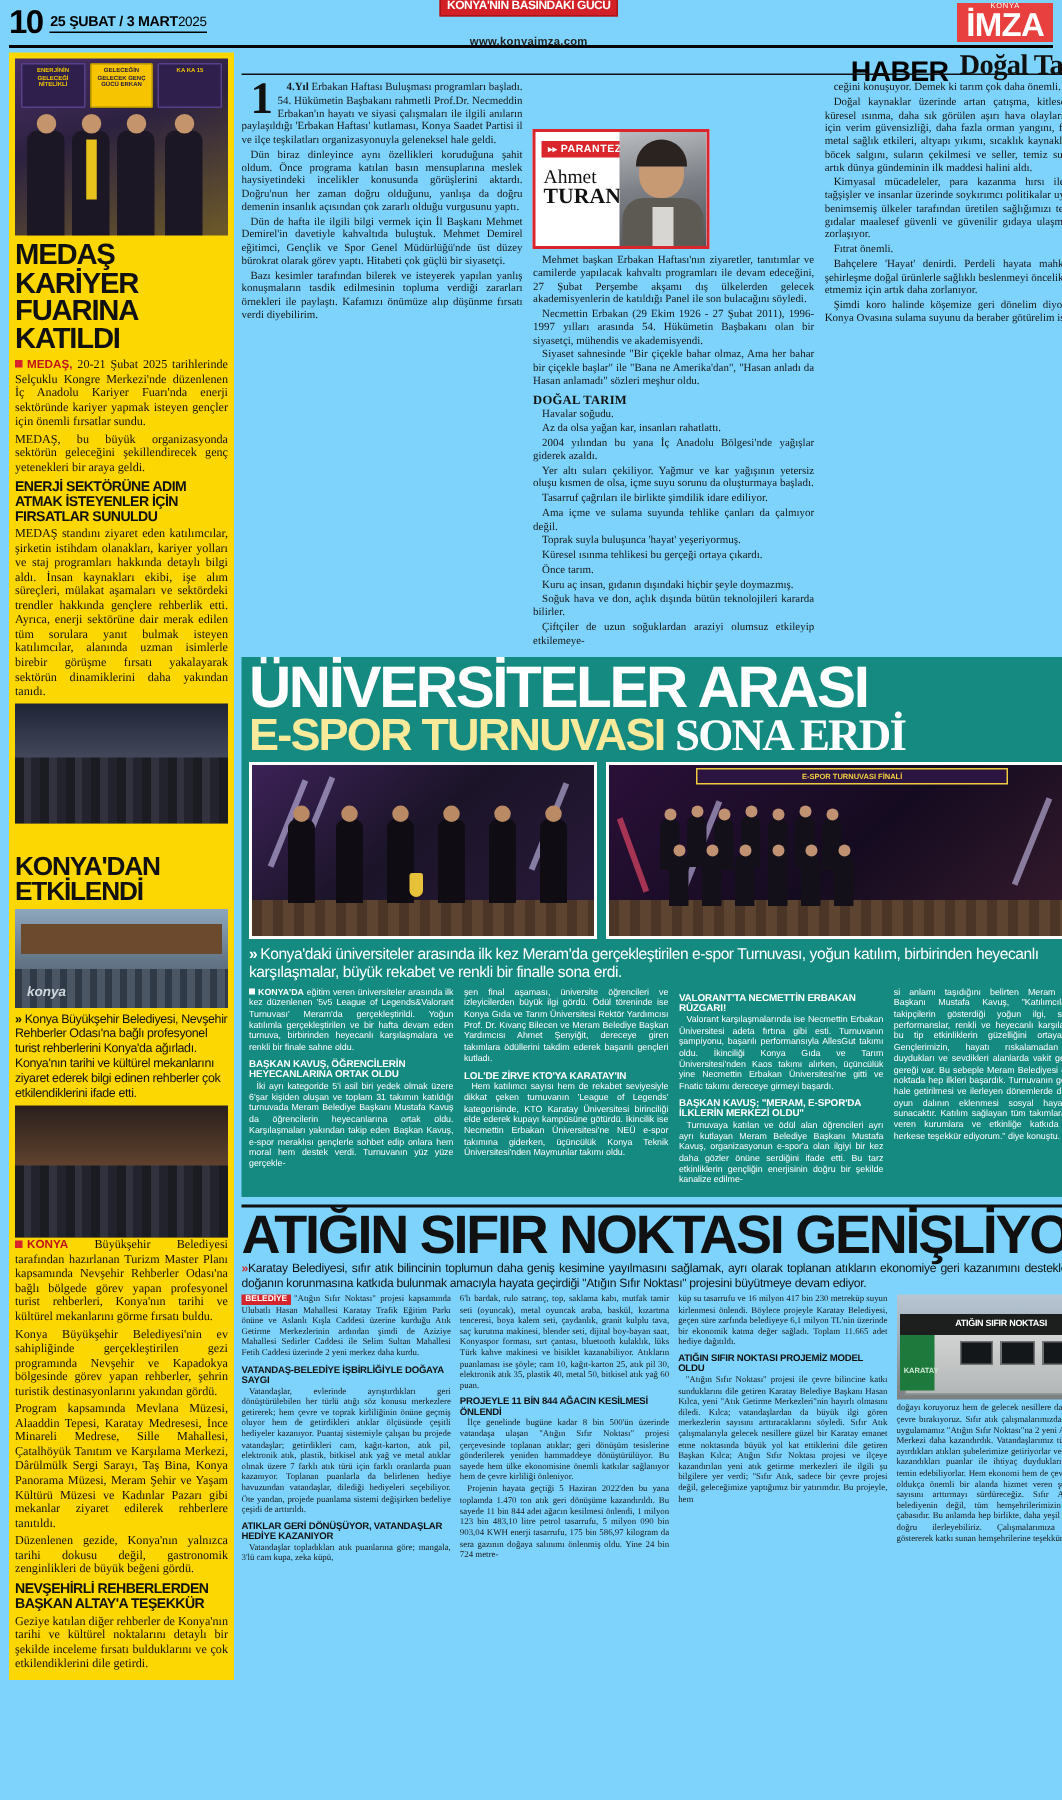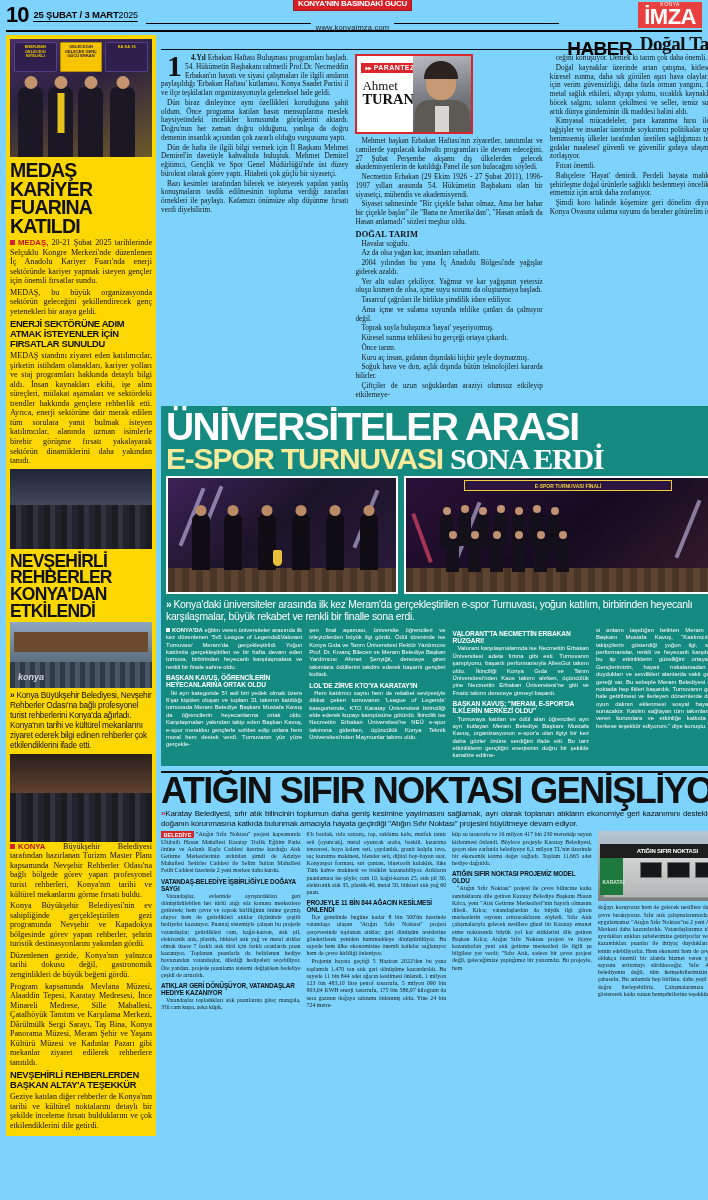--- a/index.html
+++ b/index.html
@@ -33,21 +33,21 @@
   .mast-center {
     flex: 1; display:flex; flex-direction: column; align-items:center; justify-content:center;
     position: relative; margin: 0 8px;
   }
   .slogan {
     background:#d32027; color:#fff; font-family:"Liberation Sans", sans-serif;
     font-weight:bold; font-size:8px; letter-spacing:-0.3px; padding:1px 4px;
     border:1px solid #a8161c; line-height:1.05;
   }
   .site-line {
-    display:flex; align-items:flex-start; width:100%; margin-top:12px;
+    display:flex; align-items:flex-end; width:100%; margin-top:12px;font-weight:bold;
   }
   .site-line .rule { flex:1; height:1px; background:#000; }
   .site-url {
     font-family:"Liberation Sans", sans-serif; font-size:7.5px; color:#222;
     padding: 0 5px; letter-spacing:0.2px;
   }
   .mast-right { display:flex; align-items:stretch; height:26px; }
   .haber {
     font-family:"Liberation Sans", sans-serif; font-weight:bold; font-size:19px;
     color:#000; letter-spacing:-0.5px; display:flex; align-items:center; padding-right:6px;margin-top:47px;
@@ -143,21 +143,21 @@
     font-size:30px; line-height:24px; padding-right:3px; color:#111;
   }
   .op-col p b.ld { font-weight:bold; }
   .op-sub {
     font-family:"Liberation Serif", serif; font-weight:bold; font-size:8.4px;
     color:#111; margin:3px 0 1px 0; letter-spacing:0.2px;
   }
   
   .author-card {
     width:118px; border:2px solid #d9252b; background:#fff; position:relative;
-    height:80px; margin-bottom:3px; overflow:hidden;
+    height:80px; margin-bottom:3px; overflow:hidden;margin-top:32px;
   }
   .parantez {
     background:#d9252b; color:#fff; font-family:"Liberation Sans",sans-serif;
     font-weight:bold; font-size:7px; letter-spacing:0.4px; padding:1.5px 4px;
     display:inline-block; margin:4px 0 0 4px;
   }
   .parantez .pb { font-size:6px; letter-spacing:0; }
   .auth-name {
     font-family:"Liberation Serif", serif; font-size:13px; color:#111;
     margin:5px 0 0 5px; line-height:1.0;
@@ -333,36 +333,36 @@
       <p class="rail-p"><span class="sq"></span><span class="lead">MEDAŞ,</span> <span>20-21 Şubat 2025 tarihlerinde Selçuklu Kongre Merkezi'nde düzenlenen İç Anadolu Kariyer Fuarı'nda enerji sektöründe kariyer yapmak isteyen gençler için önemli fırsatlar sundu.</span></p>
       <p class="rail-p">MEDAŞ, bu büyük organizasyonda sektörün geleceğini şekillendirecek genç yetenekleri bir araya geldi.</p>
       <div class="rail-sub">ENERJİ SEKTÖRÜNE ADIM ATMAK İSTEYENLER İÇİN FIRSATLAR SUNULDU</div>
       <p class="rail-p">MEDAŞ standını ziyaret eden katılımcılar, şirketin istihdam olanakları, kariyer yolları ve staj programları hakkında detaylı bilgi aldı. İnsan kaynakları ekibi, işe alım süreçleri, mülakat aşamaları ve sektördeki trendler hakkında gençlere rehberlik etti. Ayrıca, enerji sektörüne dair merak edilen tüm sorulara yanıt bulmak isteyen katılımcılar, alanında uzman isimlerle birebir görüşme fırsatı yakalayarak sektörün dinamiklerini daha yakından tanıdı.</p>
 
       <div class="photo p2">
         <div class="crowd"></div>
       </div>
 
       <div class="kicker-head small">
-        <span>NEVŞEHİRLİ REHBERLER</span><br>
+        <br>
         <span>KONYA'DAN ETKİLENDİ</span>
       </div>
       <div class="photo p3">
         <div class="roof"></div>
         <div class="ground"></div>
         <div class="logo-w">konya</div>
       </div>
       <p class="quote-p"><span class="chev">»</span> <span>Konya Büyükşehir Belediyesi, Nevşehir Rehberler Odası'na bağlı profesyonel turist rehberlerini Konya'da ağırladı. Konya'nın tarihi ve kültürel mekanlarını ziyaret ederek bilgi edinen rehberler çok etkilendiklerini ifade etti.</span></p>
       <div class="photo p4">
         <div class="crowd"></div>
       </div>
       <p class="rail-p"><span class="sq"></span><span class="lead">KONYA</span> <span>Büyükşehir Belediyesi tarafından hazırlanan Turizm Master Planı kapsamında Nevşehir Rehberler Odası'na bağlı bölgede görev yapan profesyonel turist rehberleri, Konya'nın tarihi ve kültürel mekanlarını görme fırsatı buldu.</span></p>
       <p class="rail-p">Konya Büyükşehir Belediyesi'nin ev sahipliğinde gerçekleştirilen gezi programında Nevşehir ve Kapadokya bölgesinde görev yapan rehberler, şehrin turistik destinasyonlarını yakından gördü.</p>
+      <p class="rail-p">Program kapsamında Mevlana Müzesi, Alaaddin Tepesi, Karatay Medresesi, İnce Minareli Medrese, Sille Mahallesi, Çatalhöyük Tanıtım ve Karşılama Merkezi, Dârülmülk Sergi Sarayı, Taş Bina, Konya Panorama Müzesi, Meram Şehir ve Yaşam Kültürü Müzesi ve Kadınlar Pazarı gibi mekanlar ziyaret edilerek rehberlere tanıtıldı.</p>
       <p class="rail-p">Düzenlenen gezide, Konya'nın yalnızca tarihi dokusu değil, gastronomik zenginlikleri de büyük beğeni gördü.</p>
-      <p class="rail-p">Program kapsamında Mevlana Müzesi, Alaaddin Tepesi, Karatay Medresesi, İnce Minareli Medrese, Sille Mahallesi, Çatalhöyük Tanıtım ve Karşılama Merkezi, Dârülmülk Sergi Sarayı, Taş Bina, Konya Panorama Müzesi, Meram Şehir ve Yaşam Kültürü Müzesi ve Kadınlar Pazarı gibi mekanlar ziyaret edilerek rehberlere tanıtıldı.</p>
       <div class="rail-sub">NEVŞEHİRLİ REHBERLERDEN BAŞKAN ALTAY'A TEŞEKKÜR</div>
       <p class="rail-p">Geziye katılan diğer rehberler de Konya'nın tarihi ve kültürel noktalarını detaylı bir şekilde inceleme fırsatı bulduklarını ve çok etkilendiklerini dile getirdi.</p>
     </div>
 
     <div class="main-col">
 
       <div class="op-block">
         <div class="op-rule"></div>
         <div class="op-title">Doğal Tarım</div>
         <div class="op-cols">

